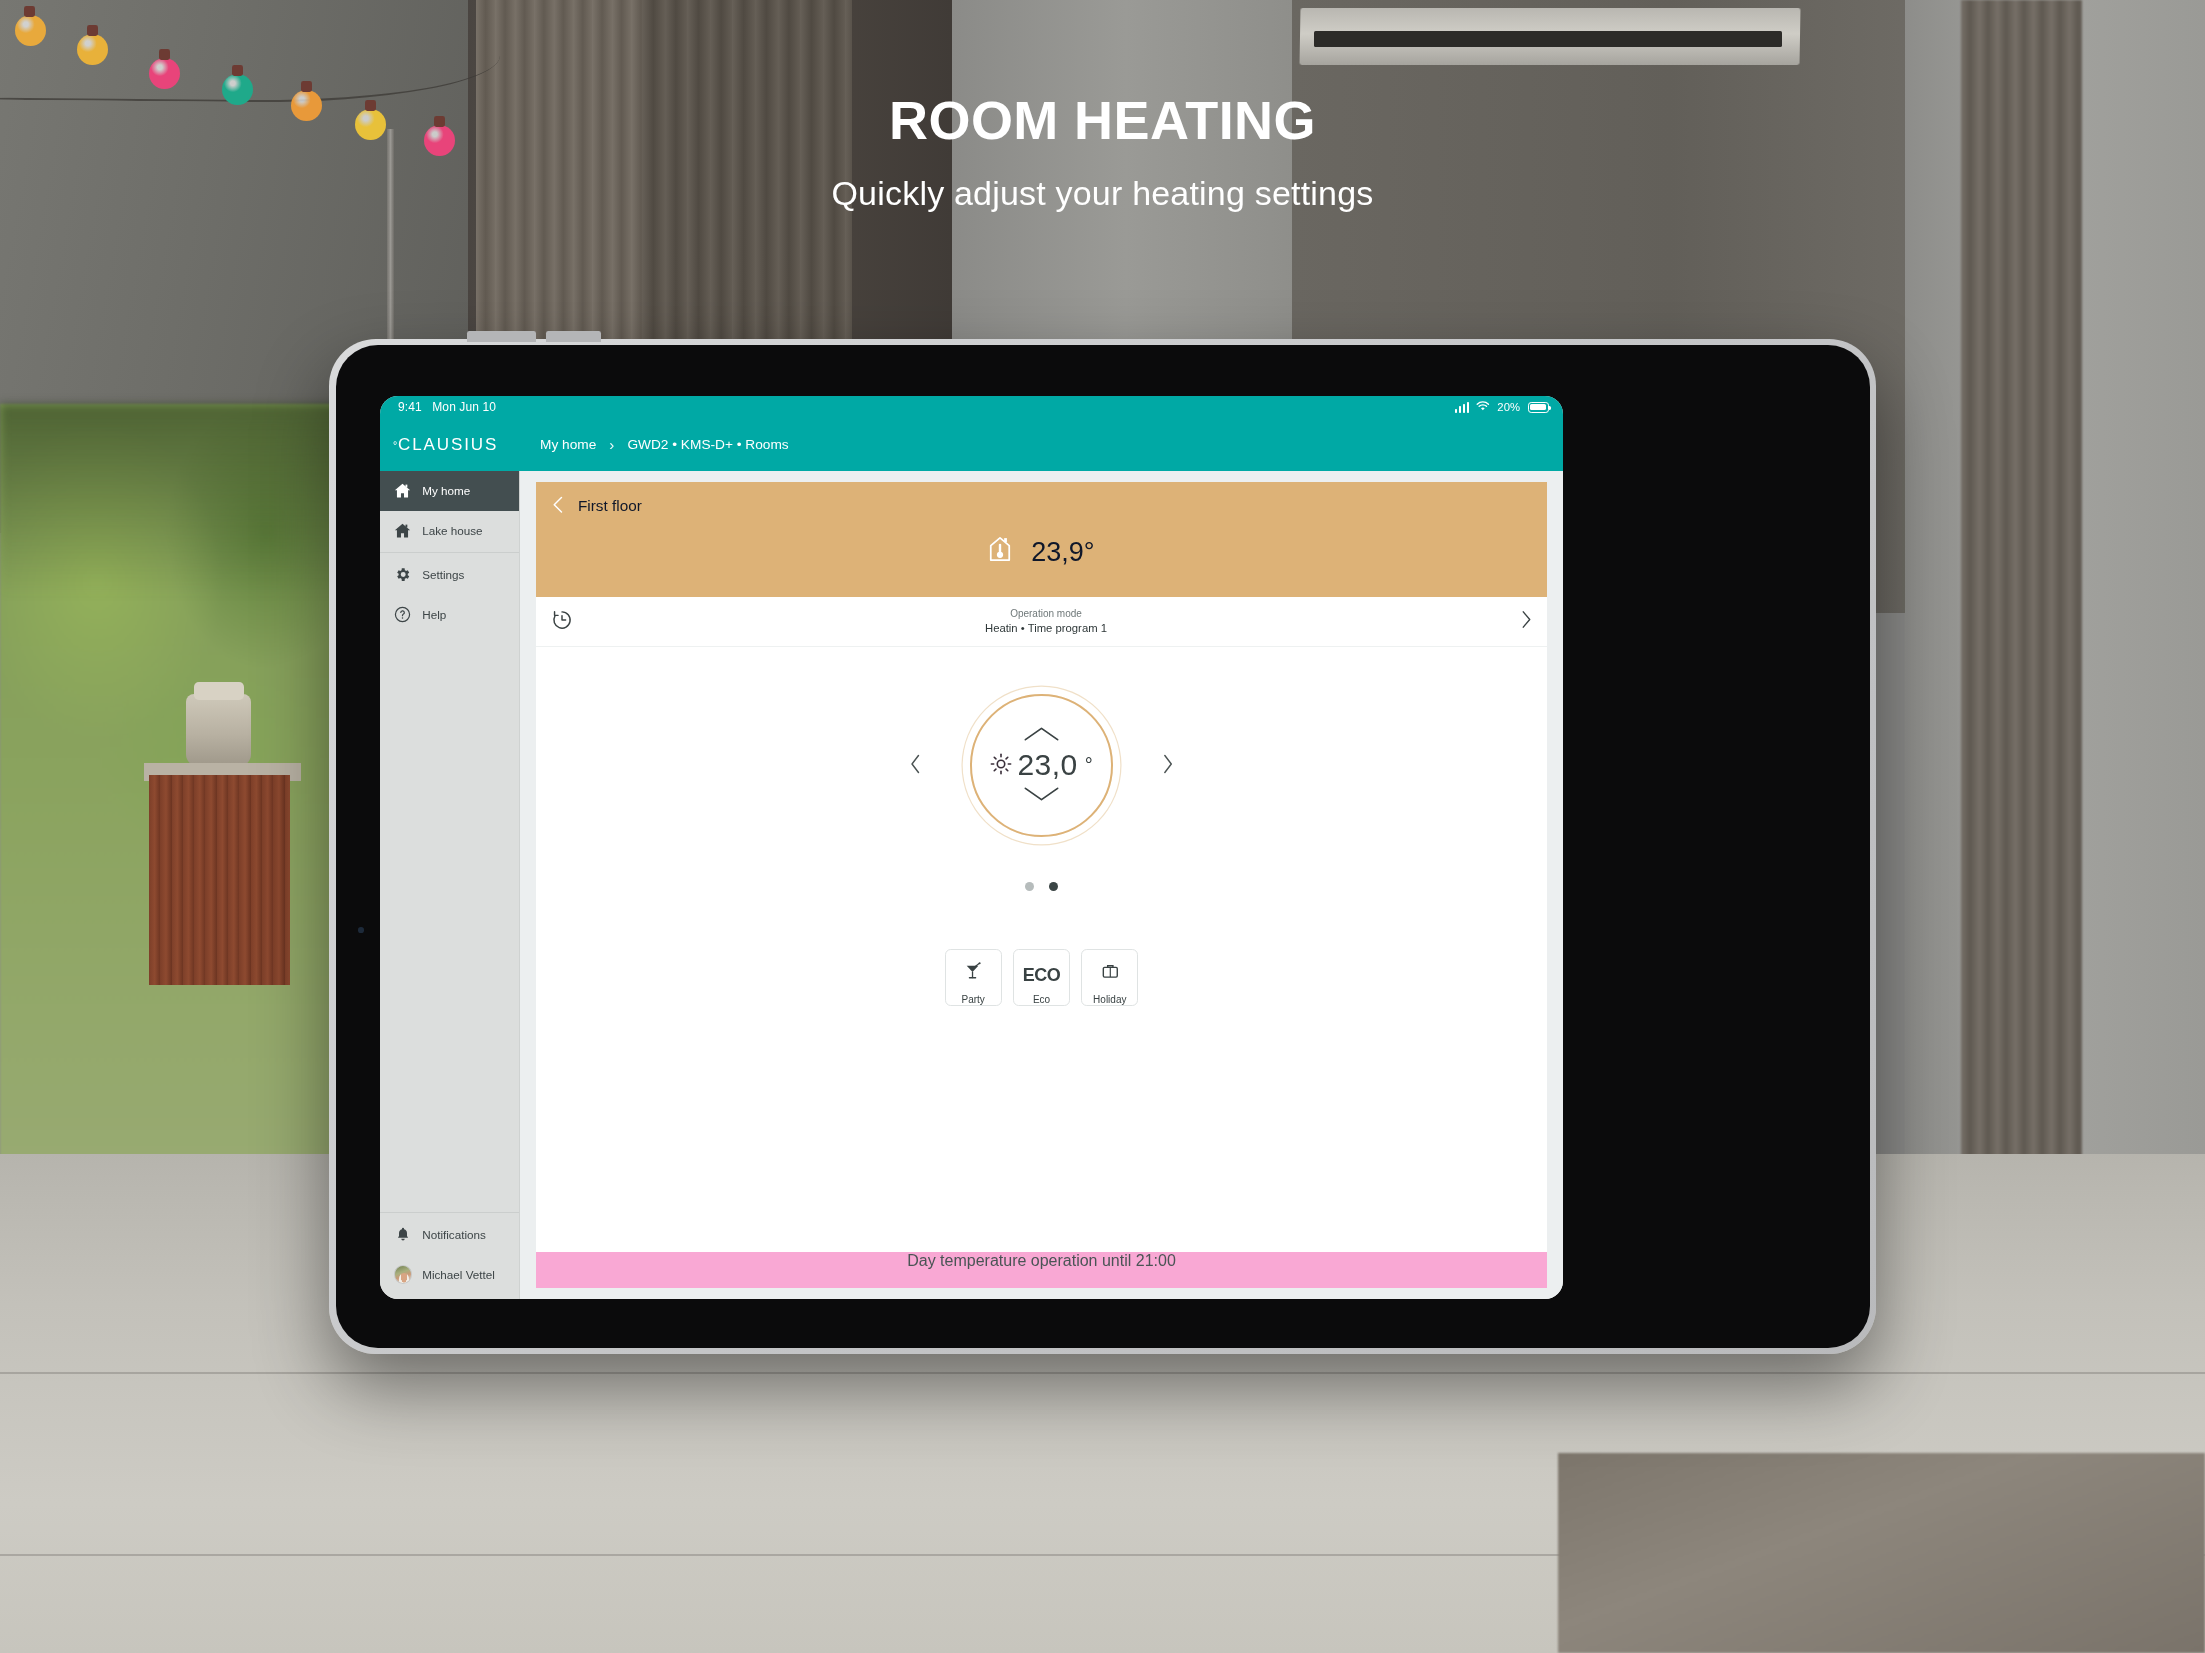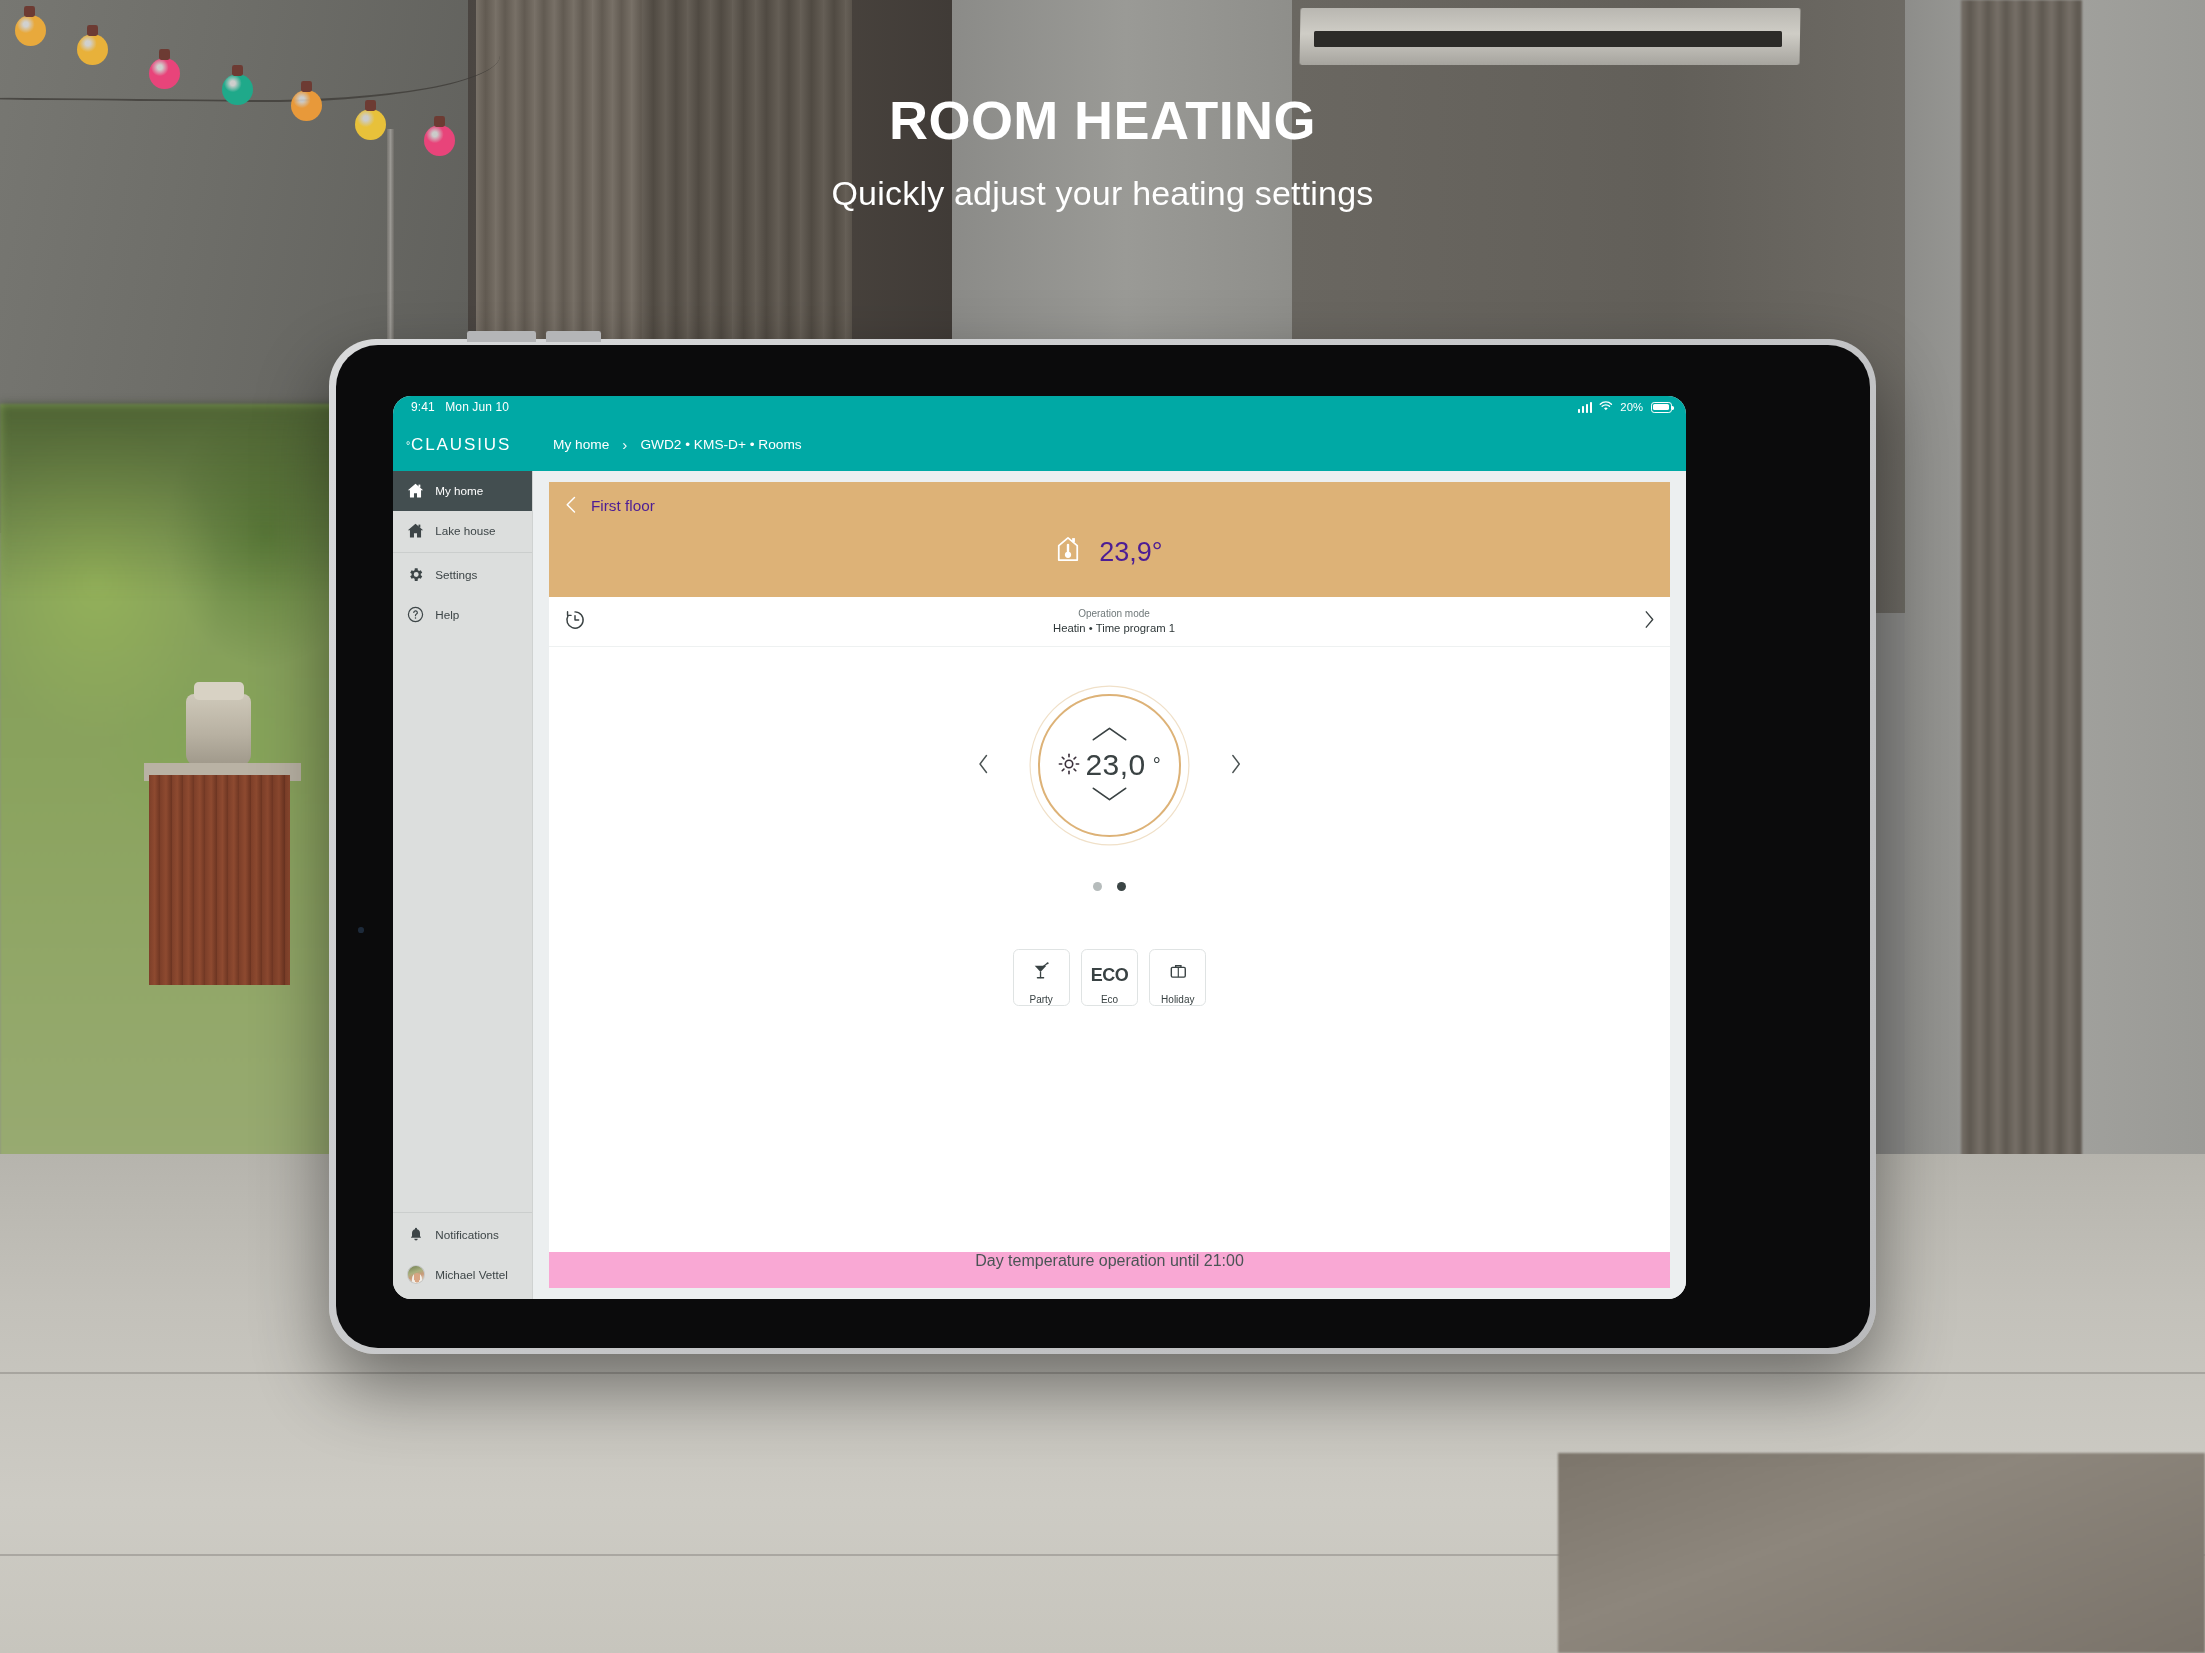--- a/index.html
+++ b/index.html
@@ -147,21 +147,21 @@
     background: linear-gradient(135deg,#d9dadb 0%, #c5c6c8 50%, #b9babc 100%);
     border-radius: 47px;
     box-shadow: 0 32px 73px rgba(0,0,0,.45);
   }
   .tablet-body {
     position: absolute; left: 336px; top: 345px; width: 1534px; height: 1003px;
     background: #0b0b0c;
     border-radius: 42px;
   }
   .tablet-screen {
-    position: absolute; left: 393px; top: 396px; width: 1293px; height: 903px;
+    position: absolute; left: 380px; top: 396px; width: 1183px; height: 903px;
     background: #eceff0;
     border-radius: 18px;
     overflow: hidden;
     display: flex; flex-direction: column;
   }
   .cam-dot {
     position: absolute; left: 358px; top: 927px; width: 5.7px; height: 5.7px;
     border-radius: 50%; background: #1d2a3a;
   }
   .btn-top-1 { position: absolute; left: 467px; top: 331px; width: 69px; height: 11.3px; background: #b4b5b7; border-radius: 2.4px 2.4px 0 0; }
@@ -227,21 +227,21 @@
     content:''; position:absolute; left:4px; top:7.3px; width:10.5px;height:13px;
     background: radial-gradient(ellipse at 50% 30%, #d8a583 0 42%, #f2efe9 46% 100%);
     border-radius: 50% 50% 40% 40%;
   }
 
   
   .content { flex: 1 1 auto; background: #eceff0; padding: 11.3px 16px 11.3px 16px; display: flex; flex-direction: column; min-width: 0;}
   .panel { display: flex; flex-direction: column; flex: 1 1 auto; min-height: 0; }
 
   .room-head {
-    background: #ddb277; color: #4c1d95; height: 115px;
+    background: #ddb277; color: #0f172a; height: 115px;
     position: relative; display: flex; flex-direction: column;
     flex: 0 0 auto;
   }
   .room-head-top { display: flex; align-items: center; gap: 13px; padding: 13px 0 0 14.5px; }
   .room-title { font-size: 15.3px; font-weight: 400; }
   .room-temp {
     flex: 1 1 auto; display: flex; align-items: center; justify-content: center;
     gap: 19px; font-size: 27px; font-weight: 300; padding-bottom: 9px;
   }
 

